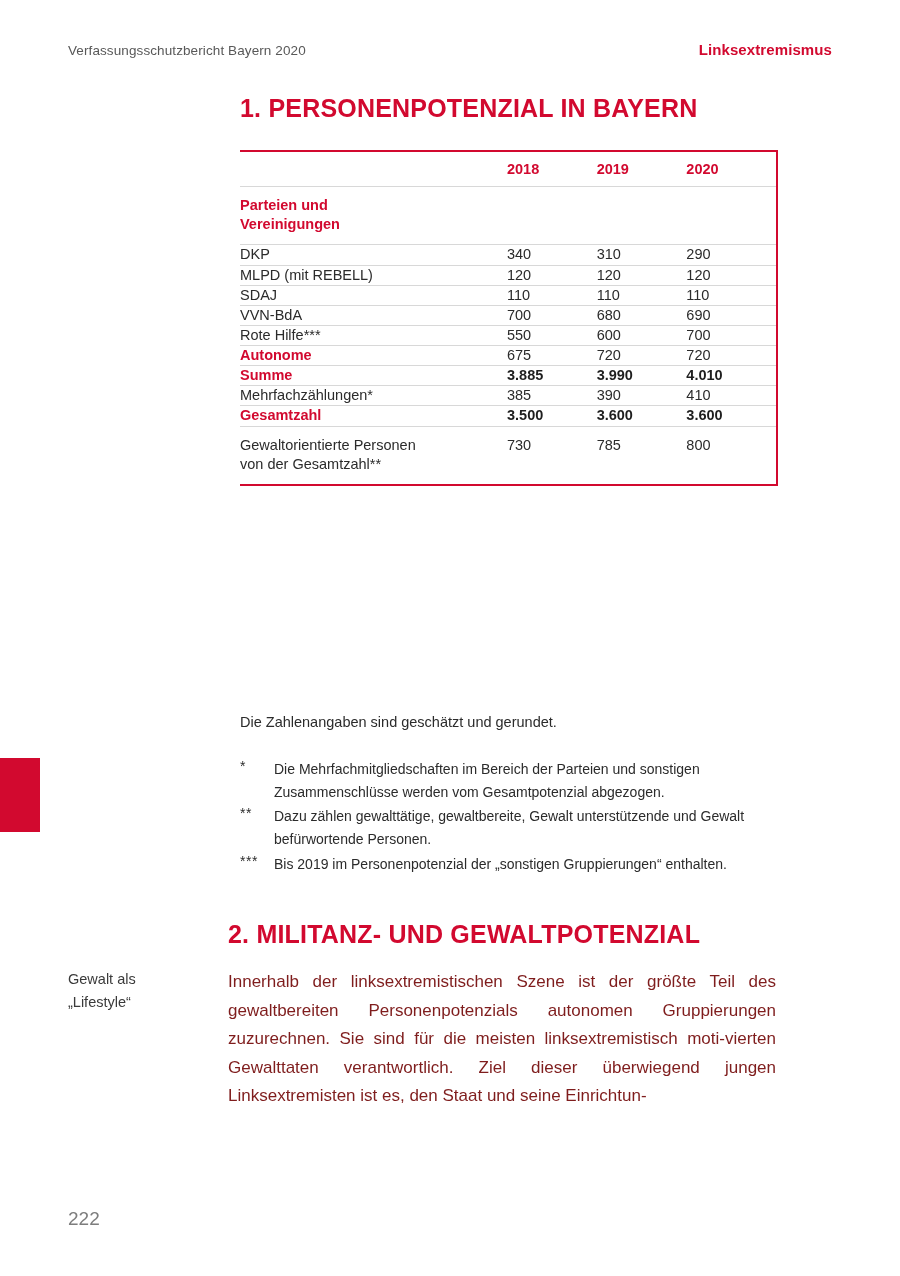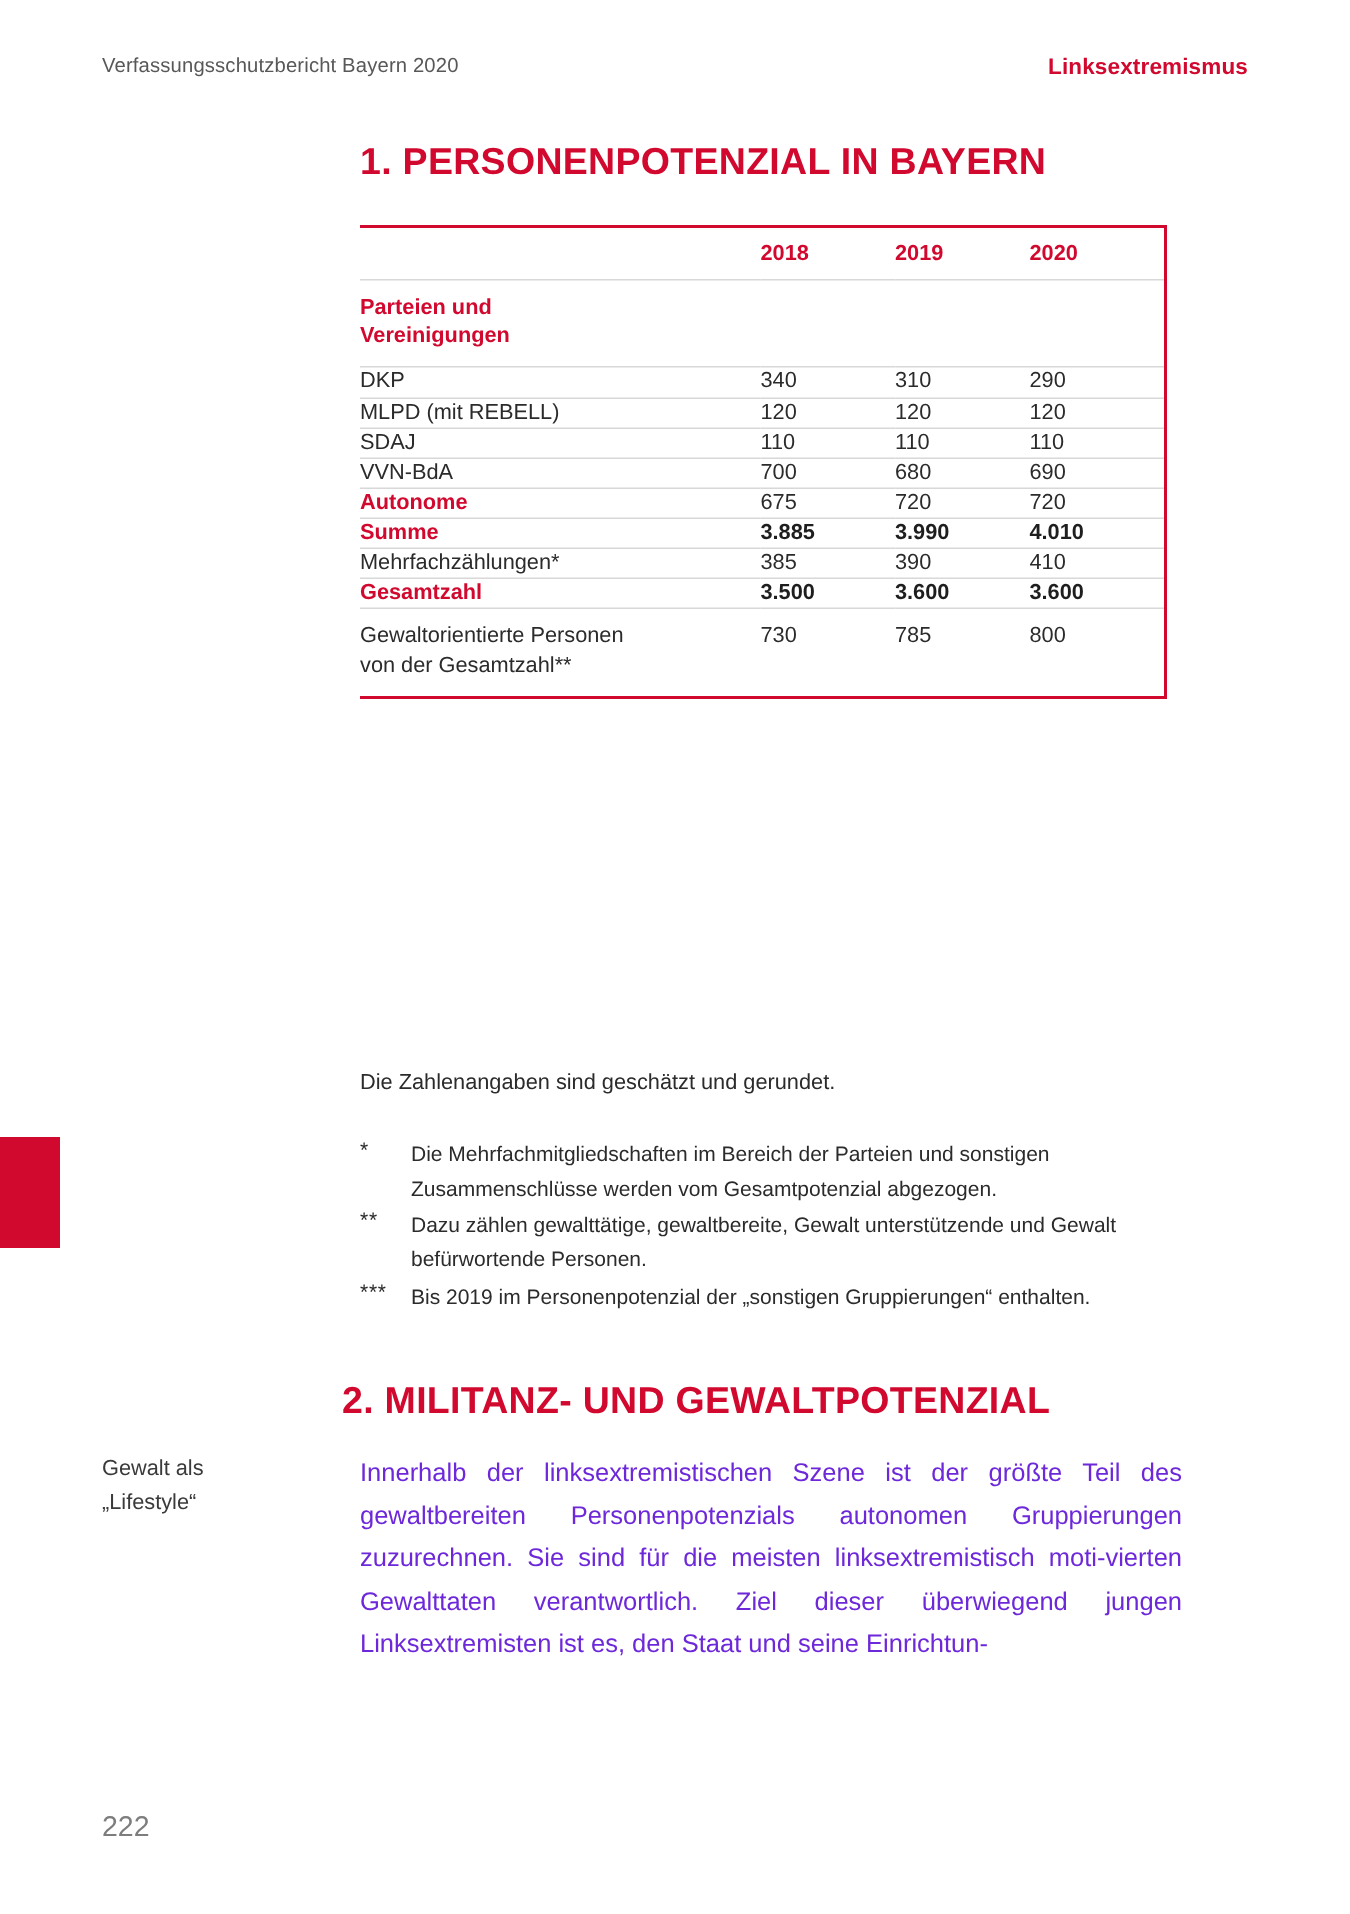--- a/index.html
+++ b/index.html
@@ -22,21 +22,21 @@
   }
 
   
   .running-head {
     position: absolute;
     top: 36px;
     left: 68px;
     right: 68px;
     height: 22px;
     display: flex;
-    align-items: flex-start;
+    align-items: flex-end;
     justify-content: space-between;
   }
   .running-head .left {
     font-size: 13.5px;
     color: #585858;
     letter-spacing: 0.1px;
   }
   .running-head .right {
     font-size: 15px;
     font-weight: bold;
@@ -153,25 +153,25 @@
     width: 160px;
     font-size: 14.5px;
     color: #3a3a3a;
     line-height: 1.62;
   }
 
   
   .body-copy {
     position: absolute;
     top: 968px;
-    left: 240px;
+    left: 228px;
     width: 548px;
     font-size: 17px;
     line-height: 1.68;
-    color: #6d28d9;
+    color: #7f1d1d;
     text-align: justify;
     text-justify: inter-word;
     hyphens: manual;
   }
   .body-copy p { margin: 0; }
 
   
   .folio {
     position: absolute;
     left: 68px;
@@ -232,20 +232,26 @@
             <td class="cell-num">110</td>
             <td class="cell-num">110</td>
             <td class="cell-num">110</td>
           </tr>
           <tr class="rule">
             <td class="cell-label">VVN-BdA</td>
             <td class="cell-num">700</td>
             <td class="cell-num">680</td>
             <td class="cell-num">690</td>
           </tr>
+          <tr class="rule">
+            <td class="cell-label">Rote Hilfe***</td>
+            <td class="cell-num">550</td>
+            <td class="cell-num">600</td>
+            <td class="cell-num">700</td>
+          </tr>
           <tr class="rule group">
             <td class="cell-label">Autonome</td>
             <td class="cell-num">675</td>
             <td class="cell-num">720</td>
             <td class="cell-num">720</td>
           </tr>
           <tr class="rule group-bold">
             <td class="cell-label">Summe</td>
             <td class="cell-num">3.885</td>
             <td class="cell-num">3.990</td>

